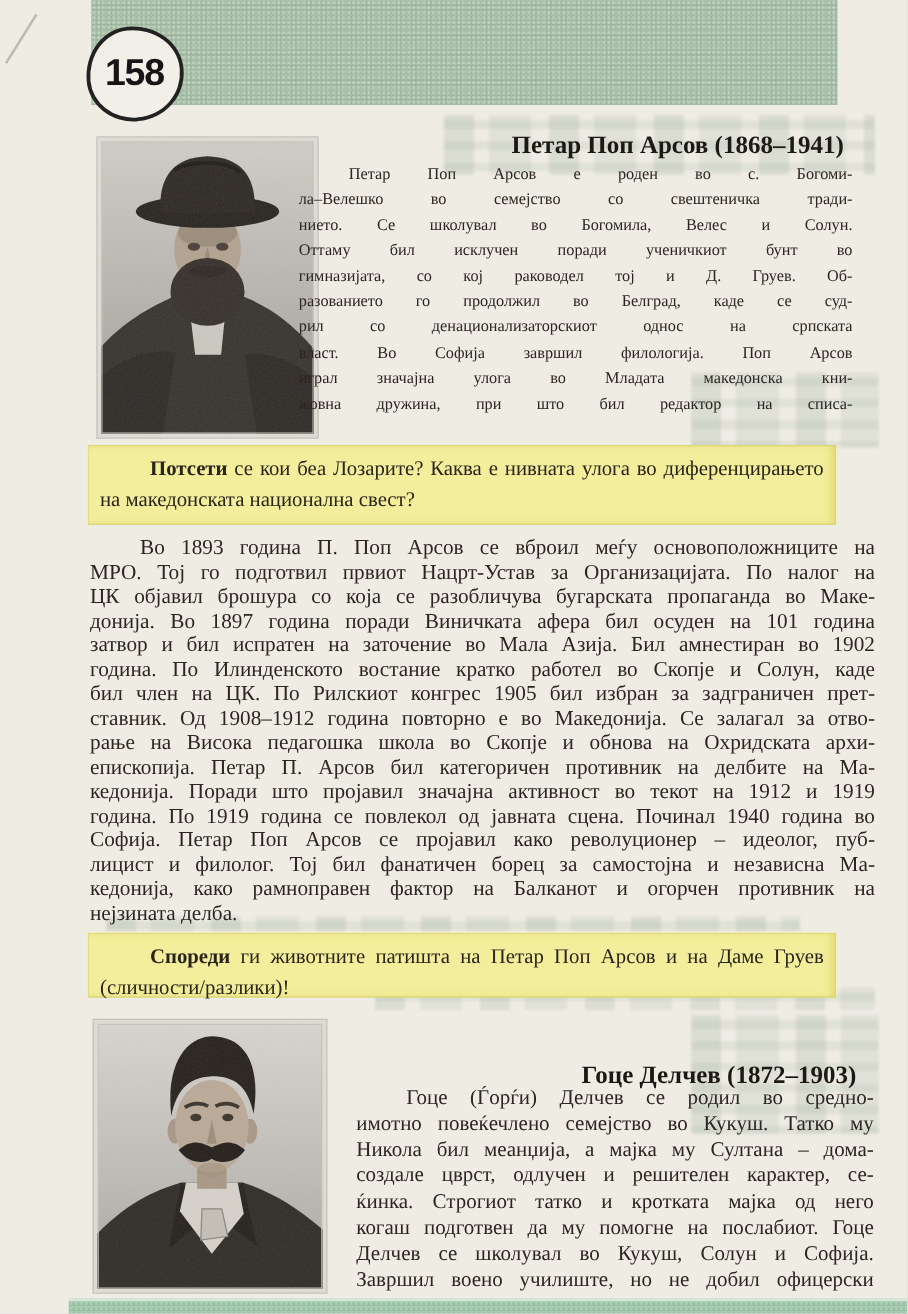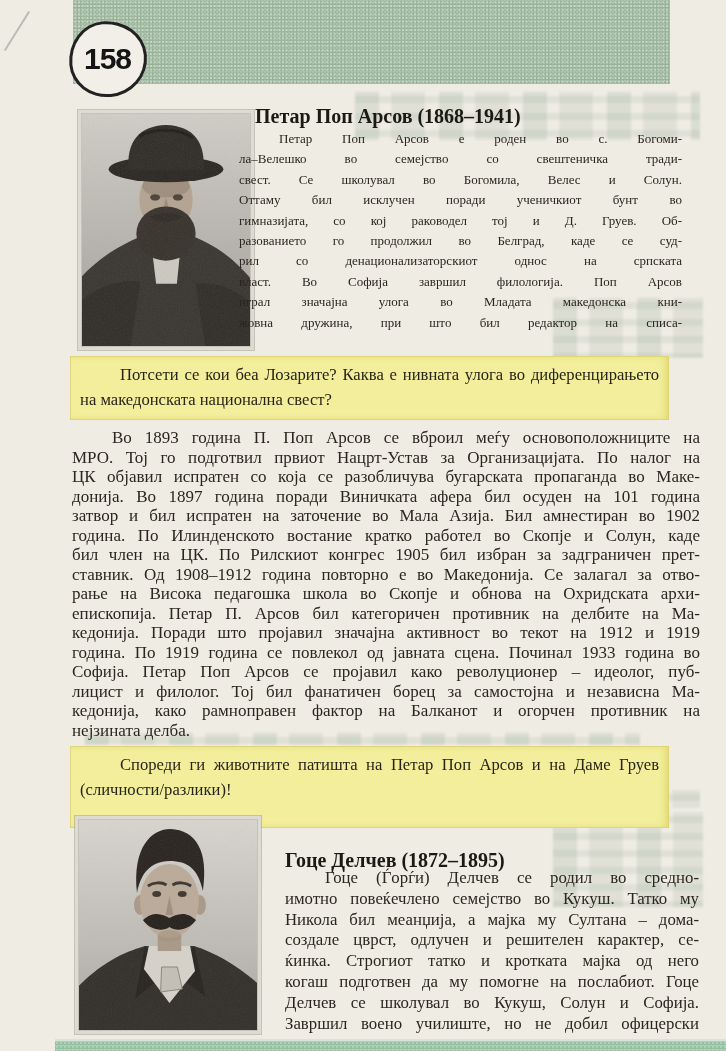--- a/index.html
+++ b/index.html
@@ -43,21 +43,21 @@
   }
   .page-number{
     font-family:"Liberation Sans", sans-serif;
     font-weight:700;font-size:30px;color:#151515;
     letter-spacing:-1px;transform:rotate(5deg);
   }
   
   .sec-title{
     position:absolute;
     font-weight:700;font-size:20px;color:#1c1813;
-    text-align:left;white-space:nowrap;
+    text-align:right;white-space:nowrap;
   }
   #title1{left:255px;top:88px;width:420px;}
   #title2{left:285px;top:832px;width:400px;}
   
   .photo{
     position:absolute;
     background:#dedbd3;
     padding:3px;
     box-sizing:border-box;
     box-shadow:0 0 0 1px rgba(120,118,110,.35);
@@ -75,26 +75,26 @@
   .tline.first{text-indent:40px;}
   
   .qbox{
     position:absolute;left:70px;width:599px;
     background:#f3ee9c;
     box-shadow:inset 0 0 0 1px rgba(214,205,110,.6), inset -4px 0 6px rgba(222,212,105,.8);
     box-sizing:border-box;
     padding:7px 10px 0 10px;
   }
   #qbox1{top:356px;height:64px;}
-  #qbox2{top:746px;height:82px;}
+  #qbox2{top:746px;height:52px;}
   .qbox p{
     margin:0;font-size:16.6px;line-height:24.5px;
     text-align:justify;text-indent:40px;color:#292419;
   }
-  .qbox b{font-weight:400;}
+  .qbox b{font-weight:700;}
   
   .bleed{
     position:absolute;
     background-image:
       repeating-linear-gradient(90deg, rgba(104,134,108,.30) 0 24px, transparent 24px 36px, rgba(104,134,108,.22) 36px 70px, transparent 70px 84px),
       repeating-linear-gradient(180deg, transparent 0 4px, rgba(104,134,108,.22) 4px 11px, transparent 11px 17px);
     filter:blur(1.3px);
     opacity:.5;
     pointer-events:none;
   }
@@ -160,47 +160,47 @@
       <path d="M48,57 C46,29 58,13 86,12 C114,13 126,29 124,57 Z" fill="#2d2923"></path>
       <path d="M59,23 C74,15 100,15 113,25" stroke="#16130f" stroke-width="3" fill="none" opacity="0.6"></path>
       <rect width="172" height="233" filter="url(#noise1)" opacity="0.3"></rect>
       <rect x="0.5" y="0.5" width="171" height="232" fill="none" stroke="#c6c3bc" stroke-width="1"></rect>
     </svg>
   </div>
 
   <div class="para" id="para1">
       <div class="tline first">Петар Поп Арсов е роден во с. Богоми-</div>
       <div class="tline">ла–Велешко во семејство со свештеничка тради-</div>
-      <div class="tline">свест. Се школувал во Богомила, Велес и Солун.</div>
+      <div class="tline">нието. Се школувал во Богомила, Велес и Солун.</div>
       <div class="tline">Оттаму бил исклучен поради ученичкиот бунт во</div>
       <div class="tline">гимназијата, со кој раководел тој и Д. Груев. Об-</div>
       <div class="tline">разованието го продолжил во Белград, каде се суд-</div>
       <div class="tline">рил со денационализаторскиот однос на српската</div>
       <div class="tline">власт. Во Софија завршил филологија. Поп Арсов</div>
       <div class="tline">играл значајна улога во Младата македонска кни-</div>
       <div class="tline">жовна дружина, при што бил редактор на списа-</div>
     </div>
 
   <div class="qbox" id="qbox1">
     <p><b>Потсети</b><span> се кои беа Лозарите? Каква е нивната улога во диферен­цирањето на македонската национална свест?</span></p>
   </div>
 
   <div class="para" id="para-main">
       <div class="tline first">Во 1893 година П. Поп Арсов се вброил меѓу основоположниците на</div>
       <div class="tline">МРО. Тој го подготвил првиот Нацрт-Устав за Организацијата. По налог на</div>
-      <div class="tline">ЦК објавил испратен со која се разобличува бугарската пропаганда во Маке-</div>
+      <div class="tline">ЦК објавил брошура со која се разобличува бугарската пропаганда во Маке-</div>
       <div class="tline">донија. Во 1897 година поради Виничката афера бил осуден на 101 година</div>
       <div class="tline">затвор и бил испратен на заточение во Мала Азија. Бил амнестиран во 1902</div>
       <div class="tline">година. По Илинденското востание кратко работел во Скопје и Солун, каде</div>
       <div class="tline">бил член на ЦК. По Рилскиот конгрес 1905 бил избран за задграничен прет-</div>
       <div class="tline">ставник. Од 1908–1912 година повторно е во Македонија. Се залагал за отво-</div>
       <div class="tline">рање на Висока педагошка школа во Скопје и обнова на Охридската архи-</div>
       <div class="tline">епископија. Петар П. Арсов бил категоричен противник на делбите на Ма-</div>
       <div class="tline">кедонија. Поради што пројавил значајна активност во текот на 1912 и 1919</div>
-      <div class="tline">година. По 1919 година се повлекол од јавната сцена. Починал 1933 година во</div>
+      <div class="tline">година. По 1919 година се повлекол од јавната сцена. Починал 1940 година во</div>
       <div class="tline">Софија. Петар Поп Арсов се пројавил како револуционер – идеолог, пуб-</div>
       <div class="tline">лицист и филолог. Тој бил фанатичен борец за самостојна и независна Ма-</div>
       <div class="tline">кедонија, како рамноправен фактор на Балканот и огорчен противник на</div>
       <div class="tline last">нејзината делба.</div>
     </div>
 
   <div class="qbox" id="qbox2">
     <p><b>Спореди</b><span> ги животните патишта на Петар Поп Арсов и на Даме Груев (сличности/разлики)!</span></p>
   </div>
 
@@ -239,21 +239,21 @@
       <ellipse cx="106" cy="75" rx="4.5" ry="3" fill="#3c352e"></ellipse>
       <path d="M93,77 L89,96 L97,96 Z" fill="#a08f7c"></path>
 
       <path d="M66,101 C78,91 86,96 93,99 C100,96 108,91 120,101 C113,111 100,113 93,108 C86,113 73,111 66,101 Z" fill="#241f1a"></path>
       <ellipse cx="93" cy="117" rx="12" ry="6" fill="#a4937f" opacity="0.6"></ellipse>
       <rect width="183" height="212" filter="url(#noise2)" opacity="0.28"></rect>
       <rect x="0.5" y="0.5" width="182" height="211" fill="none" stroke="#c6c3bc" stroke-width="1"></rect>
     </svg>
   </div>
 
-  <h2 class="sec-title" id="title2">Гоце Делчев (1872–1895)</h2>
+  <h2 class="sec-title" id="title2">Гоце Делчев (1872–1903)</h2>
 
   <div class="para" id="para2">
       <div class="tline first">Гоце (Ѓорѓи) Делчев се родил во средно-</div>
       <div class="tline">имотно повеќечлено семејство во Кукуш. Татко му</div>
       <div class="tline">Никола бил меанџија, а мајка му Султана – дома-</div>
       <div class="tline">создале цврст, одлучен и решителен карактер, се-</div>
       <div class="tline">ќинка. Строгиот татко и кротката мајка од него</div>
       <div class="tline">когаш подготвен да му помогне на послабиот. Гоце</div>
       <div class="tline">Делчев се школувал во Кукуш, Солун и Софија.</div>
       <div class="tline">Завршил воено училиште, но не добил офицерски</div>

